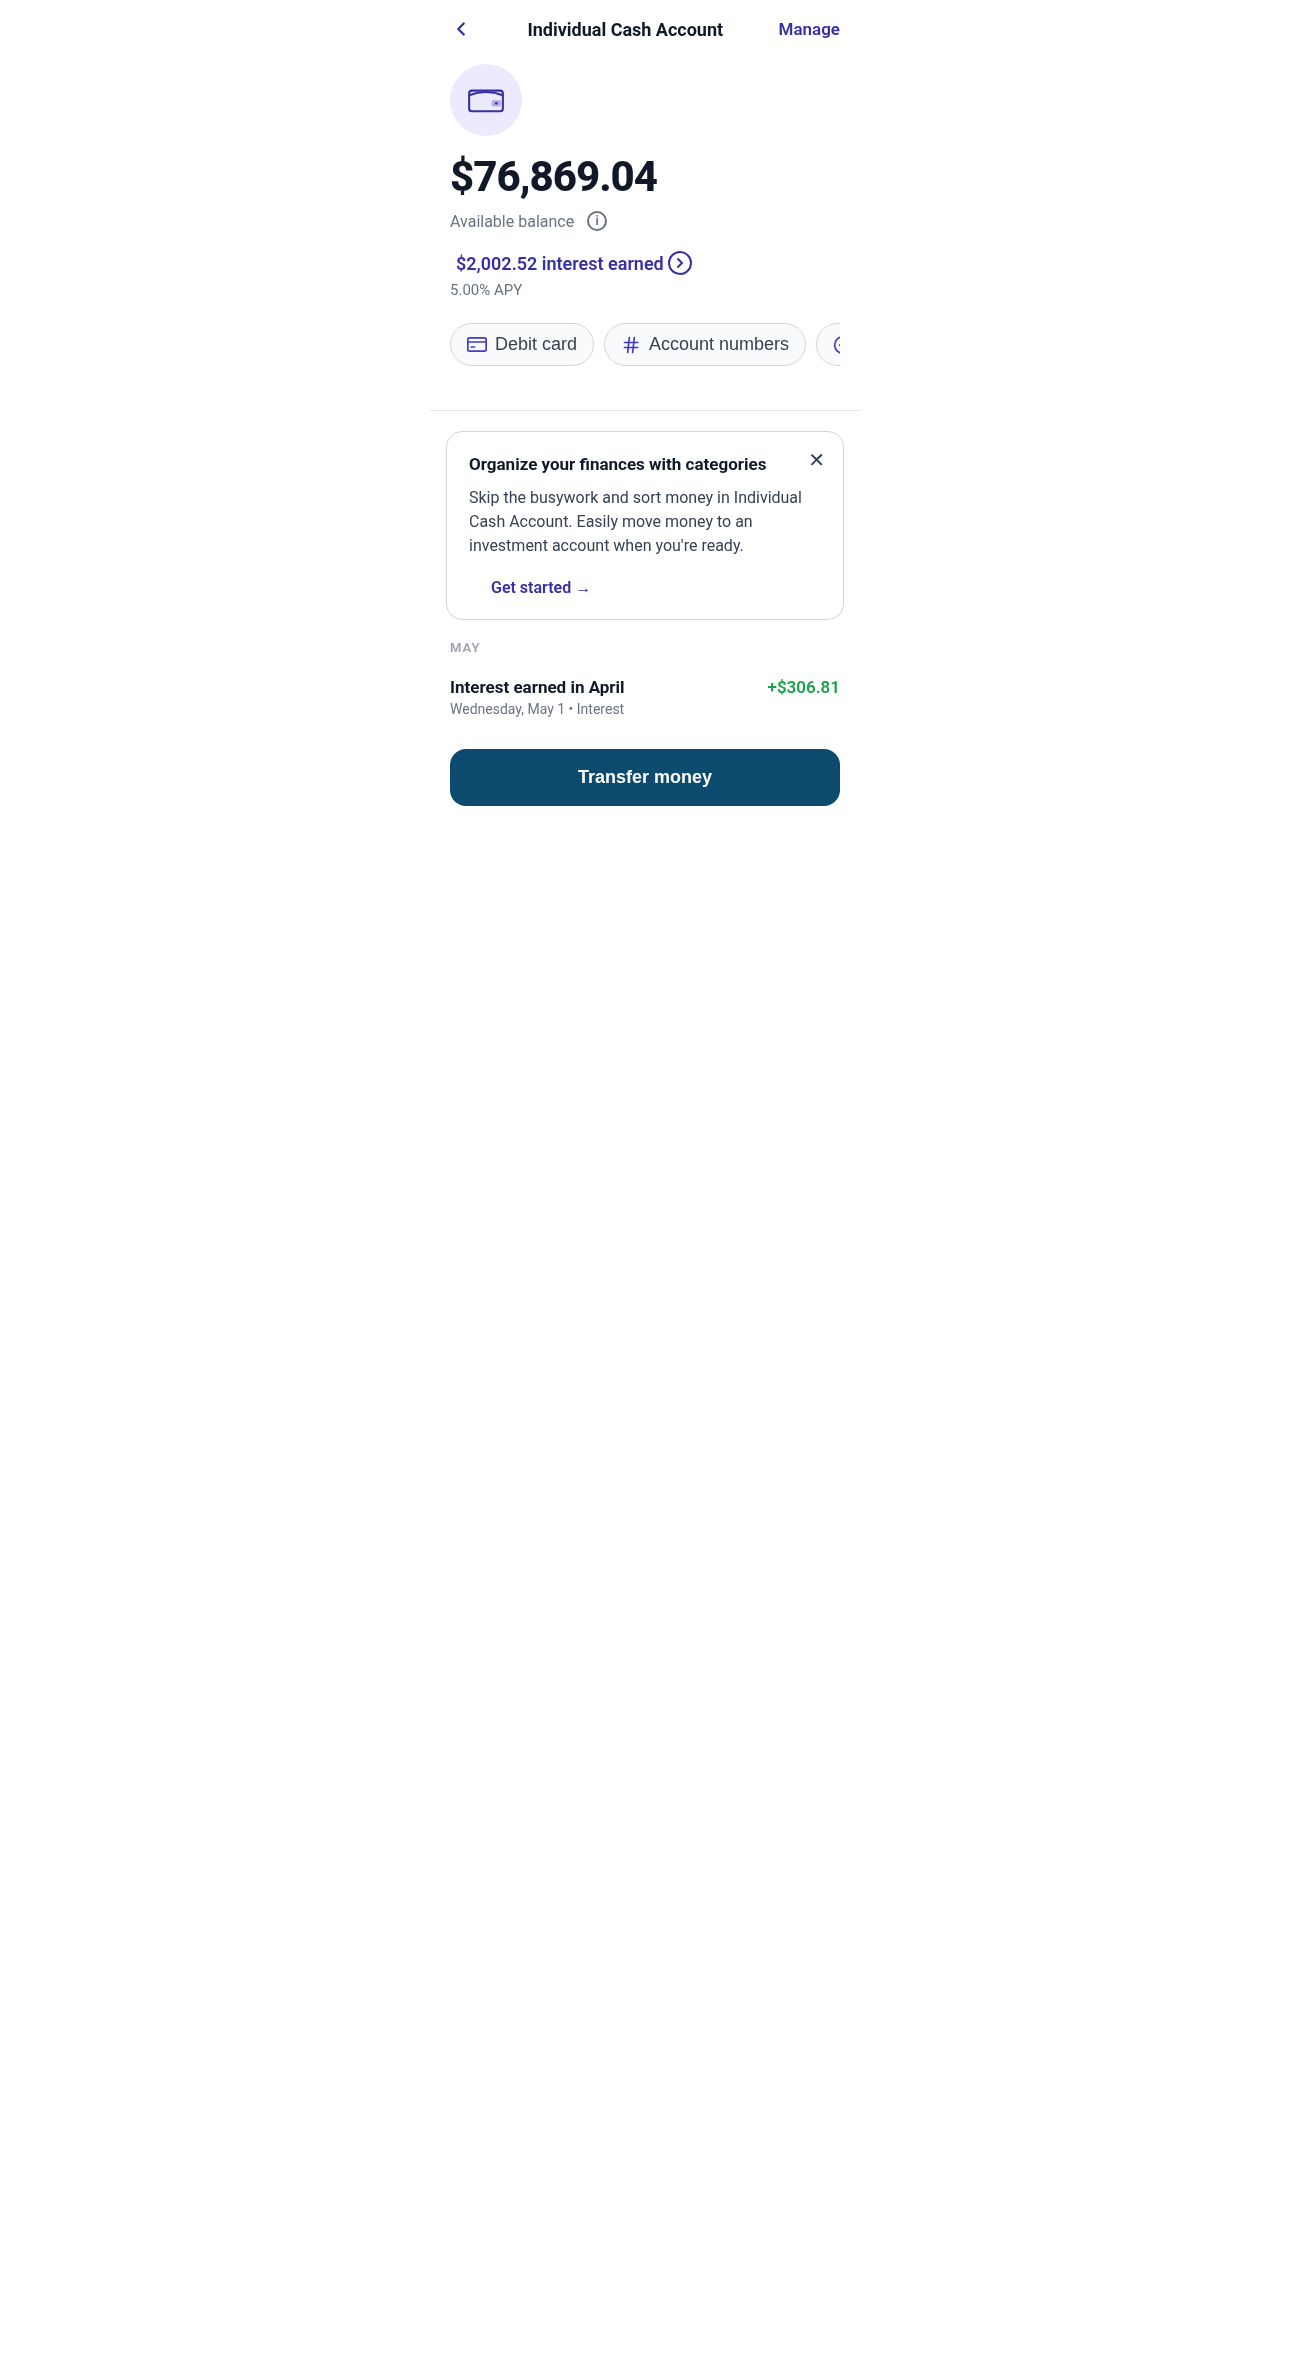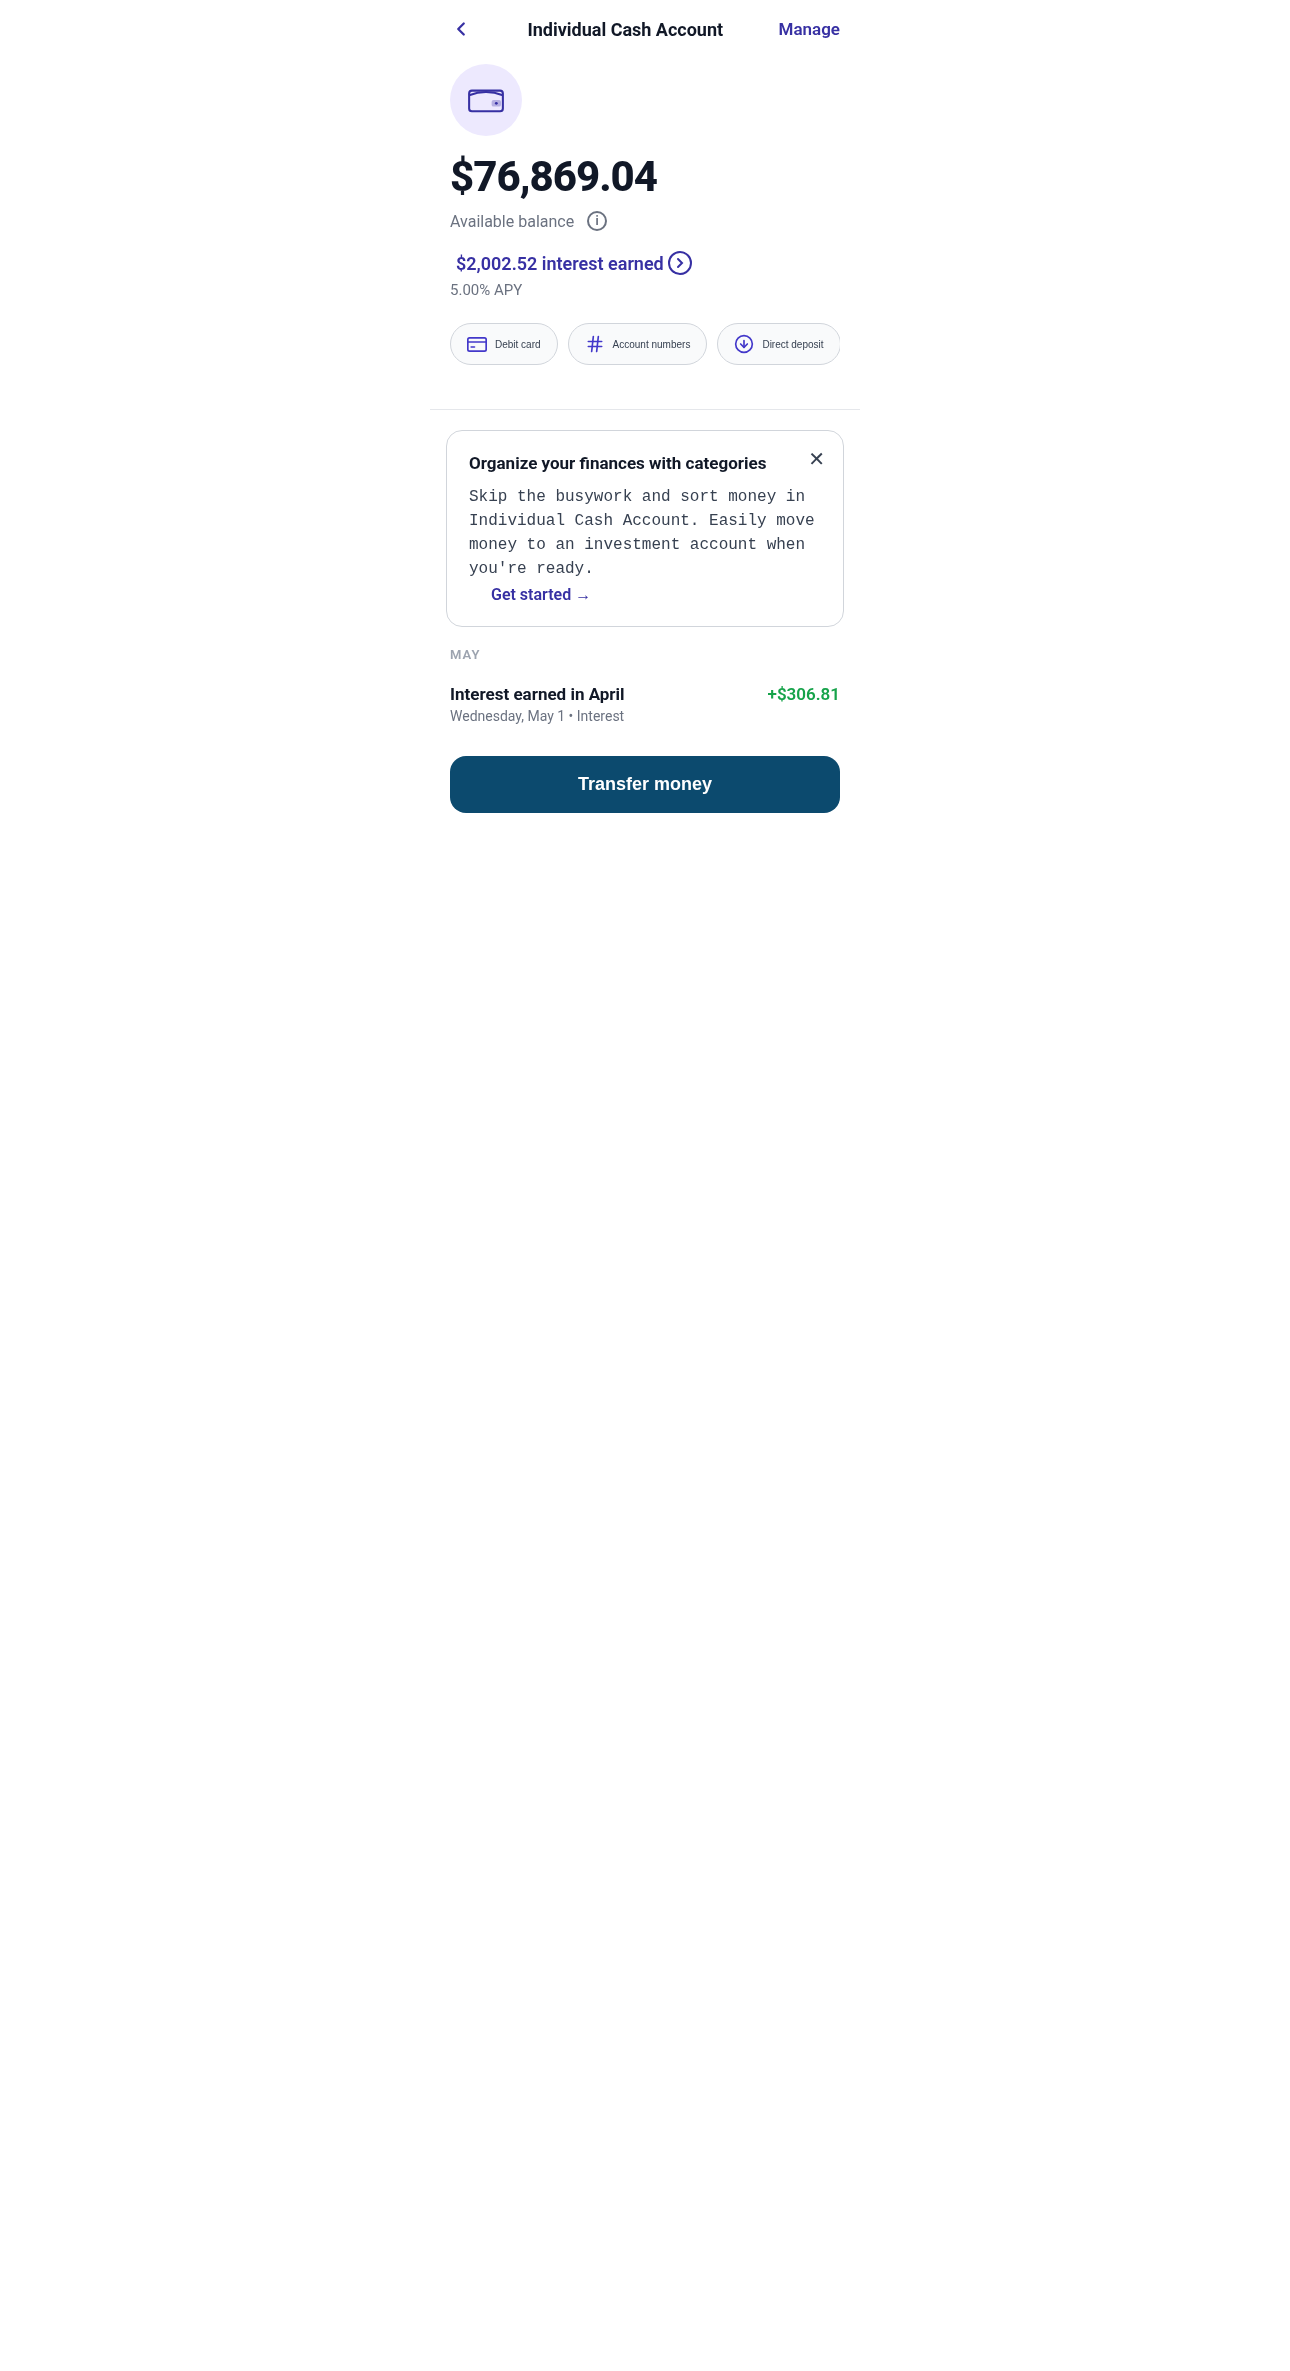--- a/index.html
+++ b/index.html
@@ -136,21 +136,21 @@
     }
 
     .action-btn {
       display: flex;
       align-items: center;
       gap: 8px;
       padding: 10px 16px;
       border: 1.5px solid #d1d5db;
       border-radius: 50px;
       background: #f9fafb;
-      font-size: 10px;
+      font-size: 18px;
       font-weight: 500;
       color: #374151;
       cursor: pointer;
       white-space: nowrap;
       flex-shrink: 0;
     }
 
     .action-btn .btn-icon {
       color: #4338ca;
       font-size: 18px;
@@ -188,22 +188,21 @@
       font-weight: 700;
       color: #111827;
       margin-bottom: 12px;
       padding-right: 28px;
     }
 
     .promo-body {
       font-size: 16px;
       color: #374151;
       line-height: 1.5;
-      margin-bottom: 4px;
-      font-family: Liberation Mono, monospace;
+      margin-bottom: 20px;
     }
 
     .get-started-link {
       font-size: 16px;
       font-weight: 600;
       color: #3730a3;
       cursor: pointer;
       display: inline-flex;
       align-items: center;
       gap: 6px;

